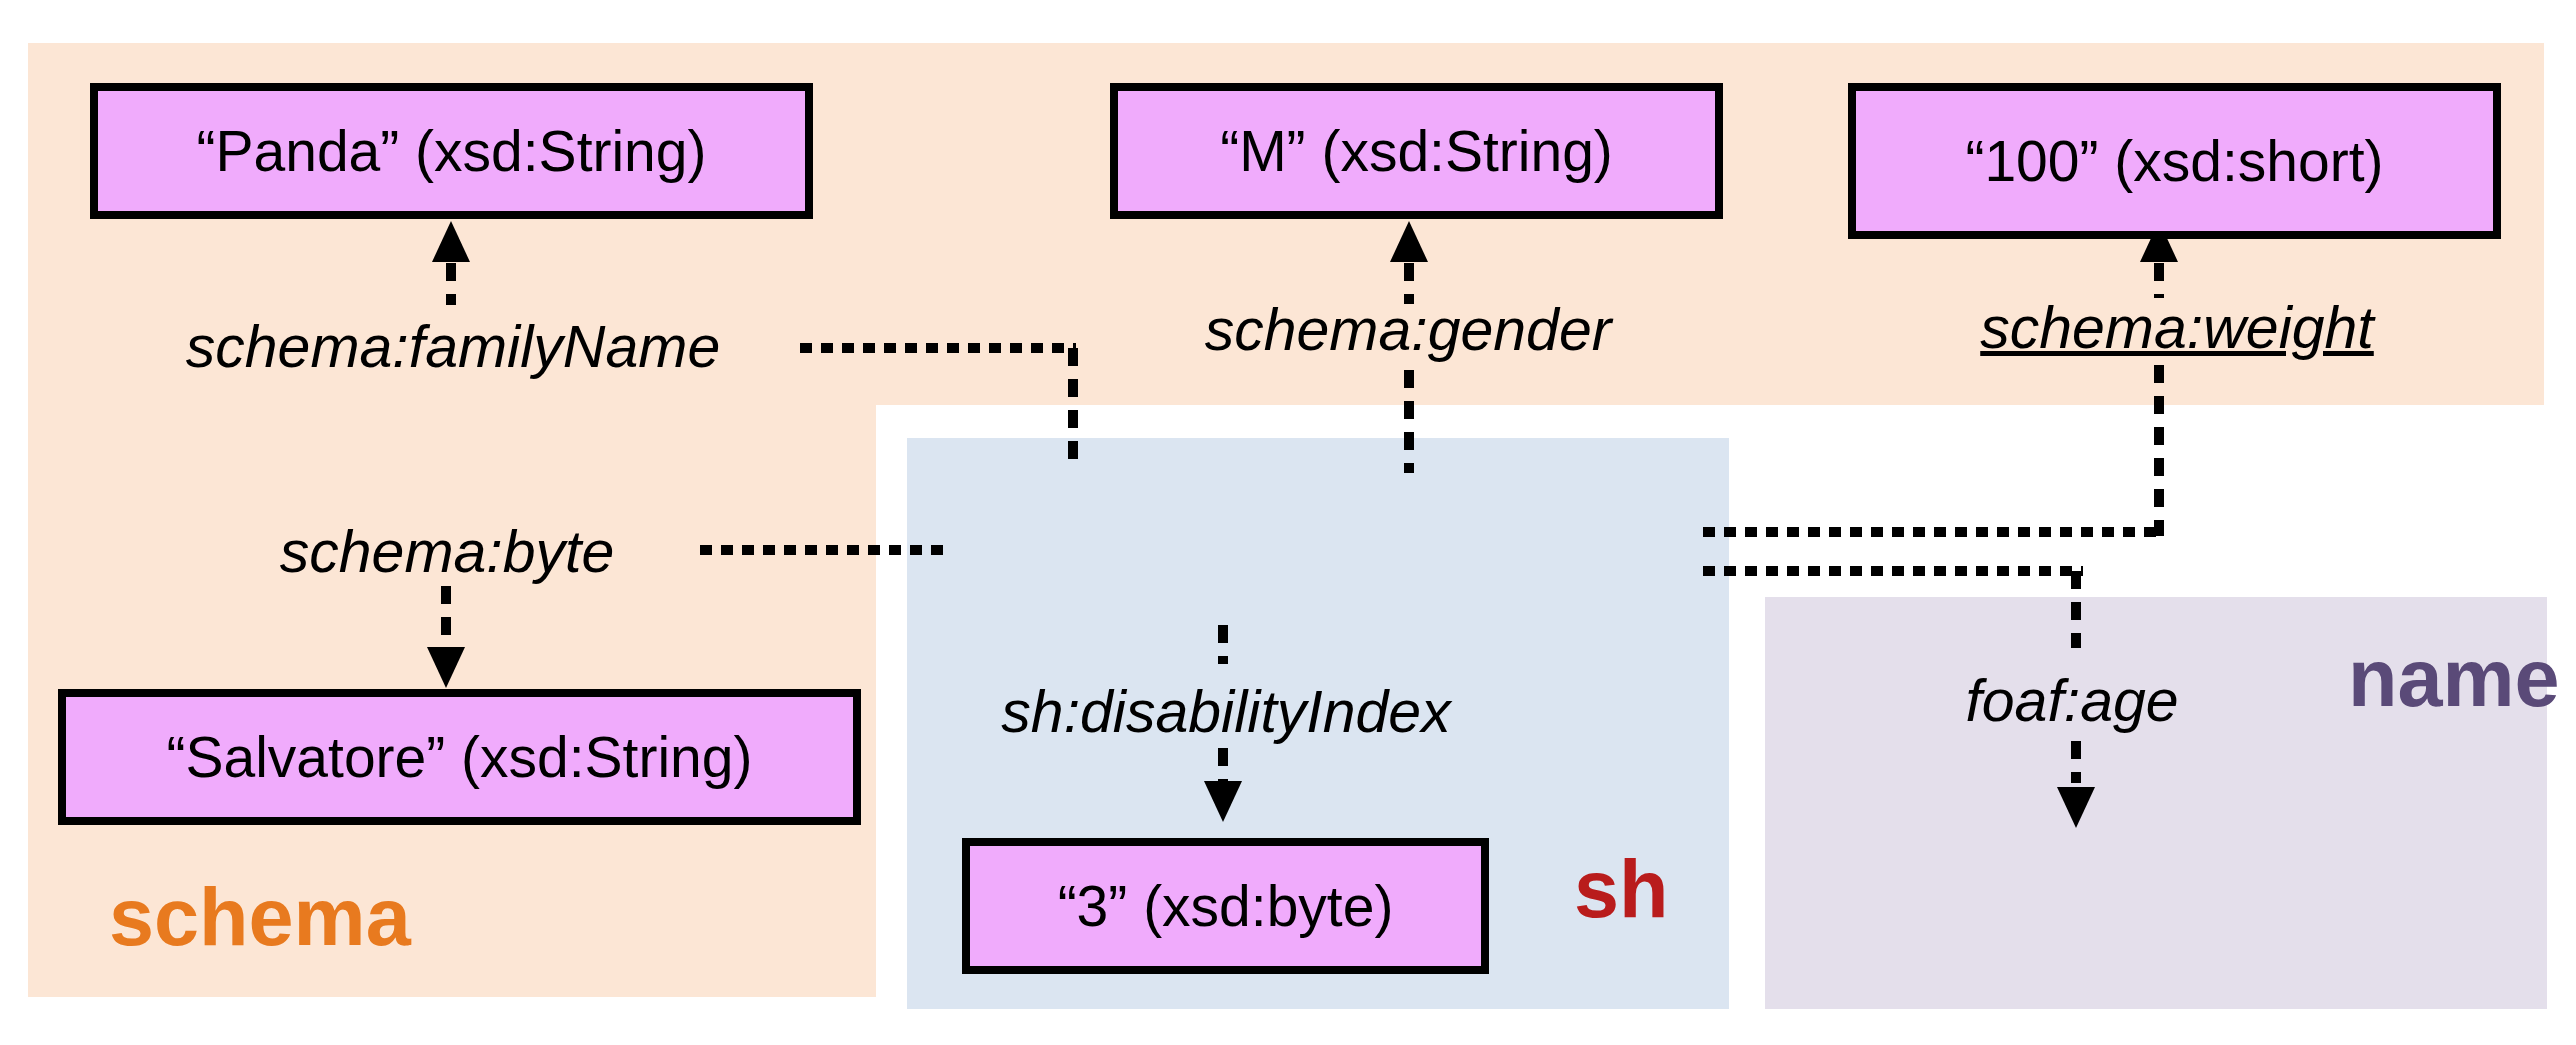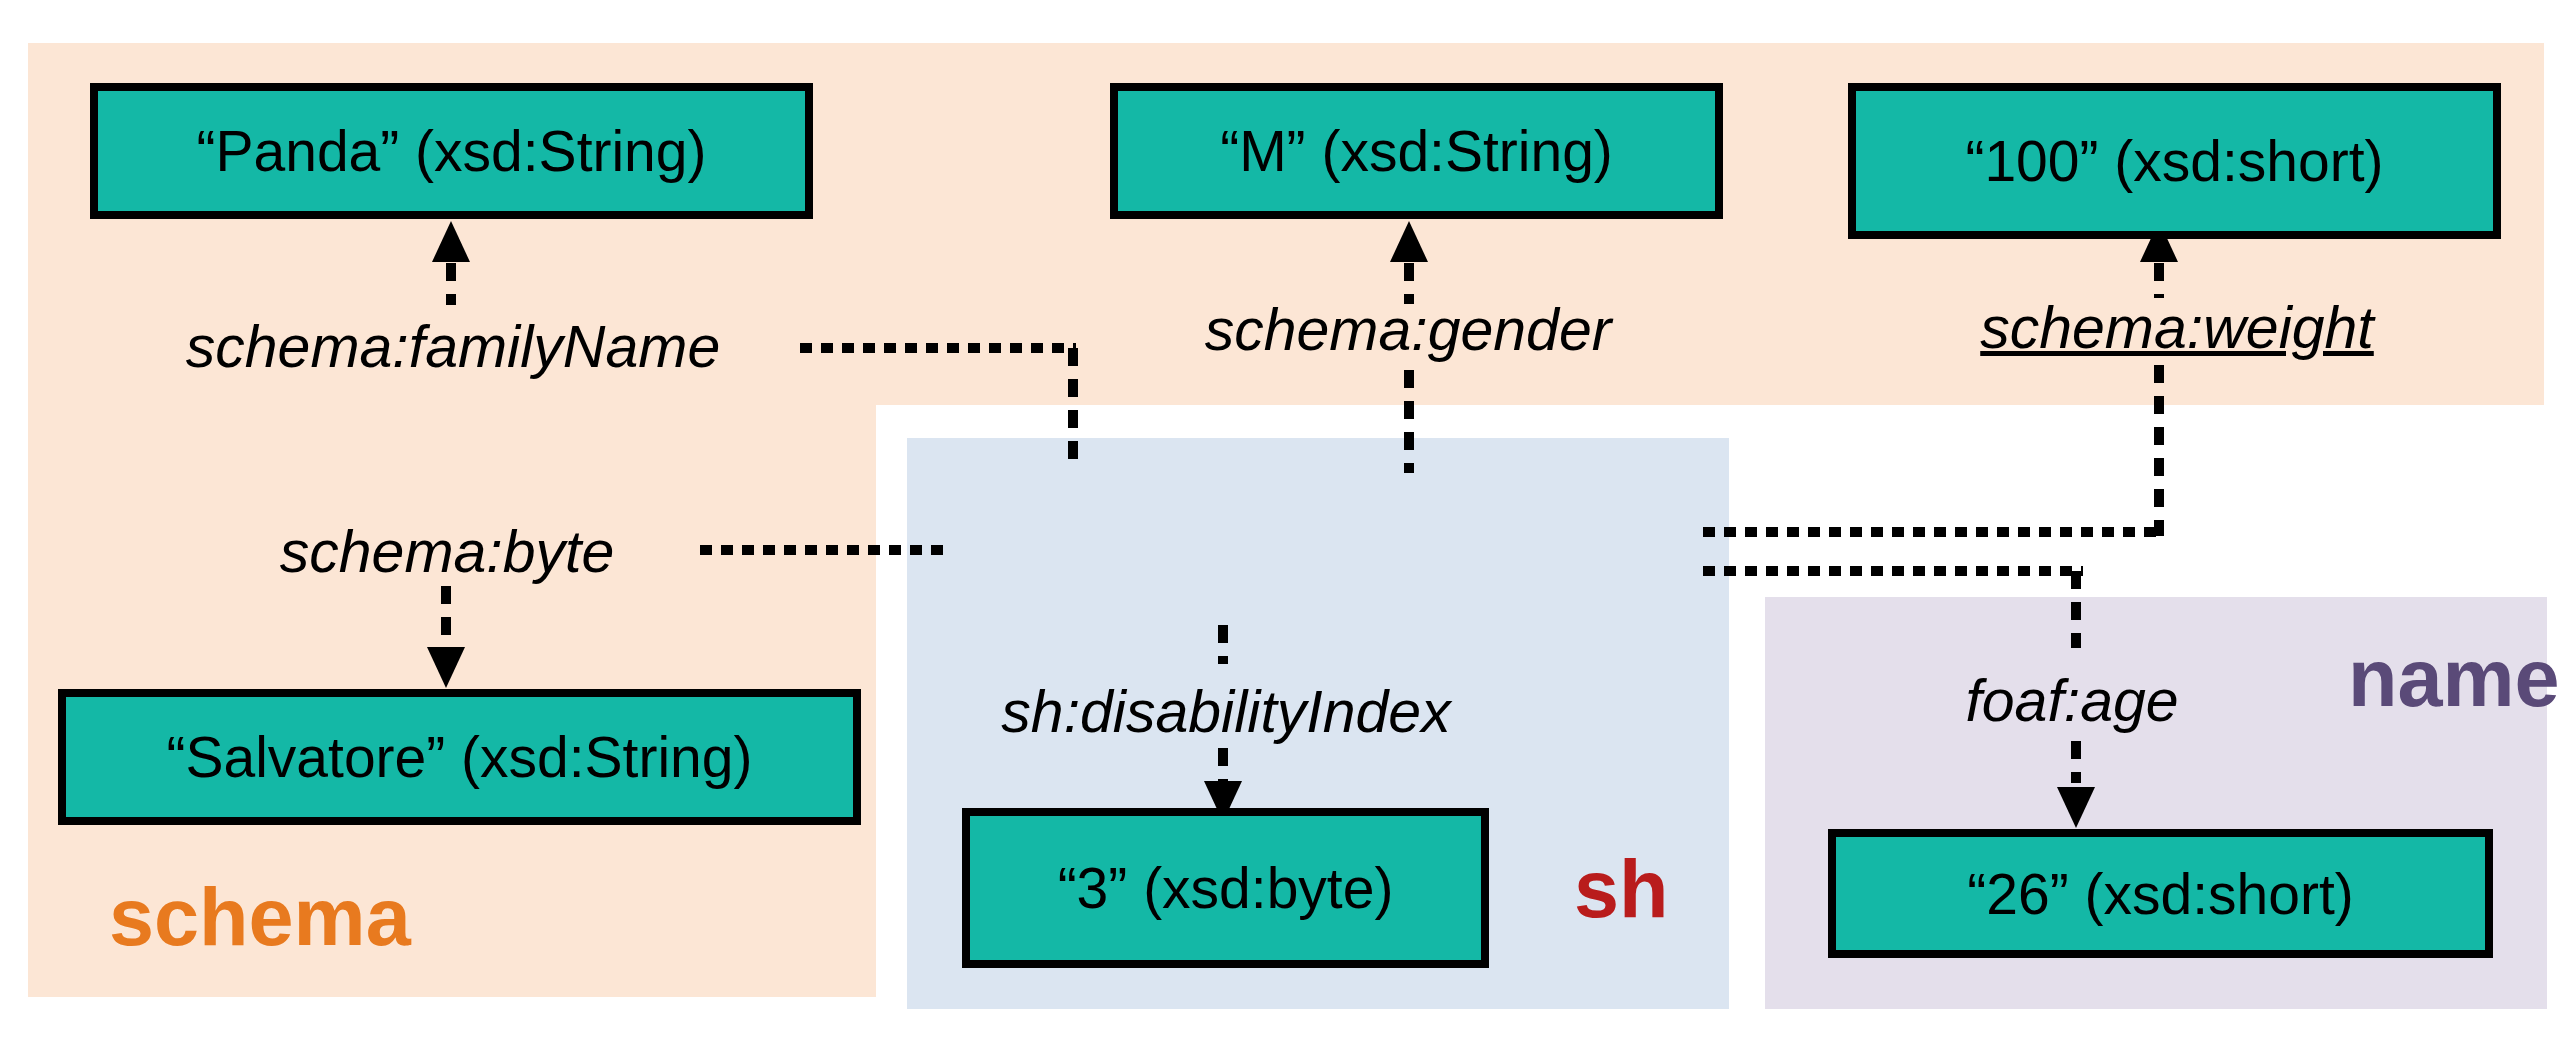--- a/index.html
+++ b/index.html
@@ -27,34 +27,34 @@
     white-space: nowrap;
   }
   .rlabel-schema { left: 109px;  top: 877px; }
   .rlabel-sh     { left: 1574px; top: 849px; }
   .rlabel-foaf   { left: 2348px; top: 638px; }
 
   
   .box {
     position: absolute;
     box-sizing: border-box;
-    background: #14b8a6;
+    background: #f0abfc;
     border: 8.3px solid #000000;
     display: flex;
     align-items: center;
     justify-content: center;
     font-size: 57px;
     color: #000000;
     white-space: nowrap;
   }
   .box-panda     { left: 90px;   top: 83px;  width: 723px; height: 136px; }
   .box-m         { left: 1110px; top: 83px;  width: 613px; height: 136px; }
   .box-w100      { left: 1848px; top: 83px;  width: 653px; height: 156px; }
   .box-salvatore { left: 58px;   top: 689px; width: 803px; height: 136px; }
-  .box-byte3     { left: 962px; top: 808px; width: 527px; height: 160px; }
+  .box-byte3     { left: 962px; top: 838px; width: 527px; height: 136px; }
   .box-age26     { left: 1828px; top: 829px; width: 665px; height: 129px; }
 
   
   .node {
     position: absolute;
     left: 951px; top: 477px; width: 749px; height: 143px;
     box-sizing: border-box;
     background: #ffffff;
     border: 12px solid #000000;
     border-radius: 41px;
@@ -173,23 +173,20 @@
   </div>
   <div class="box box-w100">
     <span>“100” (xsd:short)</span>
   </div>
   <div class="box box-salvatore">
     <span>“Salvatore” (xsd:String)</span>
   </div>
   <div class="box box-byte3">
     <span>“3” (xsd:byte)</span>
   </div>
-  <div class="box box-age26">
-    <span>“26” (xsd:short)</span>
-  </div>
 
 
   <div class="pred pred-familyname">schema:familyName</div>
   <div class="pred pred-gender">schema:gender</div>
   <div class="pred pred-weight">schema:weight</div>
   <div class="pred pred-name">schema:byte</div>
   <div class="pred pred-age">foaf:age</div>
   <div class="pred pred-disability">sh:disabilityIndex</div>
 
   <div class="rlabel rlabel-schema" style="color: rgb(232, 122, 31);">schema</div>

